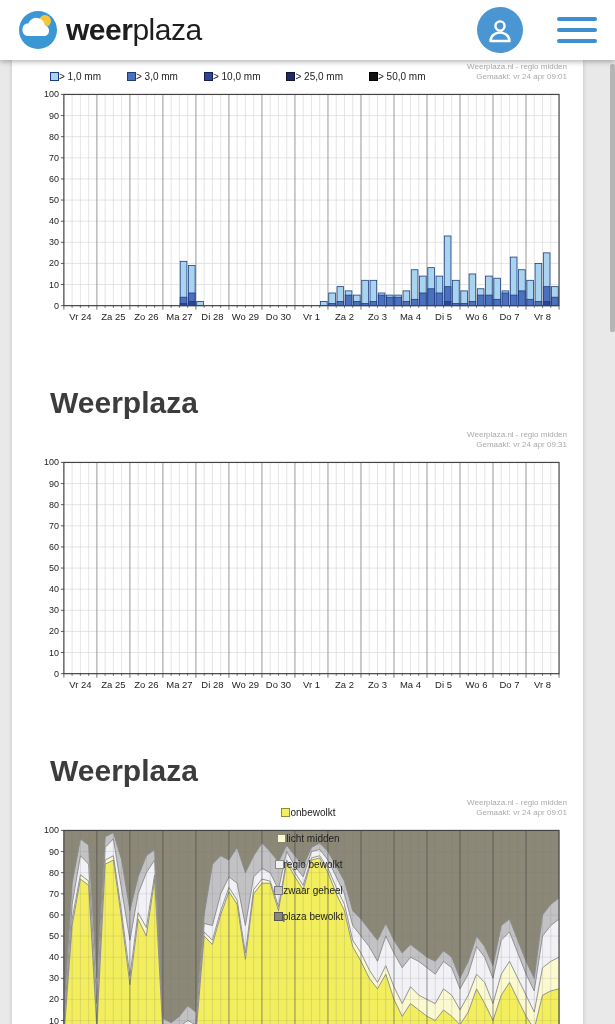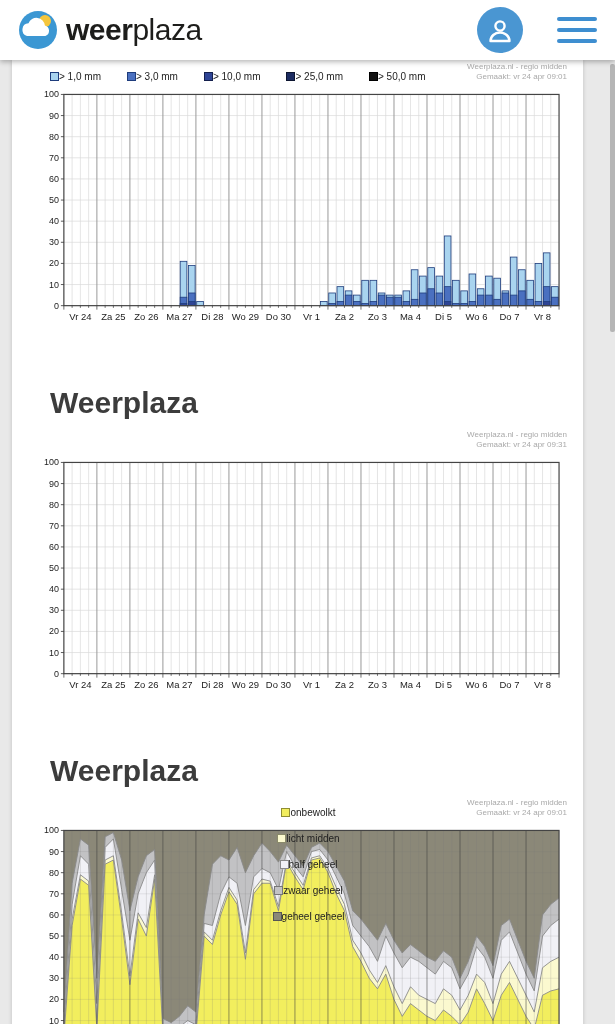--- a/index.html
+++ b/index.html
@@ -518,29 +518,29 @@
           <span class="legend-item">
             <span class="legend-swatch" style="background: rgb(242, 238, 94); border: 1px solid rgb(143, 141, 51);"></span>
             <span>onbewolkt</span>
           </span>
           <span class="legend-item">
             <span class="legend-swatch" style="background: rgb(251, 249, 207); border: 1px solid rgb(138, 138, 106);"></span>
             <span>licht midden</span>
           </span>
           <span class="legend-item">
             <span class="legend-swatch" style="background: rgb(241, 241, 246); border: 1px solid rgb(136, 136, 136);"></span>
-            <span>half geheel</span>
+            <span>regio bewolkt</span>
           </span>
           <span class="legend-item">
             <span class="legend-swatch" style="background: rgb(194, 194, 196); border: 1px solid rgb(119, 119, 119);"></span>
             <span>zwaar geheel</span>
           </span>
           <span class="legend-item">
             <span class="legend-swatch" style="background: rgb(139, 136, 120); border: 1px solid rgb(85, 85, 85);"></span>
-            <span>geheel geheel</span>
+            <span>plaza bewolkt</span>
           </span>
         </div>
       <div class="credit">
         <div>Weerplaza.nl - regio midden</div>
         <div>Gemaakt: vr 24 apr 09:01</div>
       </div>
     </div>
     <svg class="chart-svg" viewBox="0 0 545 252">
         <rect x="36" y="6" width="497" height="212" fill="#ffffff"></rect>
         <polygon points="36.0,6.0 44.3,6.0 52.6,6.0 60.9,6.0 69.1,6.0 77.4,6.0 85.7,6.0 94.0,6.0 102.3,6.0 110.5,6.0 118.8,6.0 127.1,6.0 135.4,6.0 143.7,6.0 152.0,6.0 160.3,6.0 168.5,6.0 176.8,6.0 185.1,6.0 193.4,6.0 201.7,6.0 209.9,6.0 218.2,6.0 226.5,6.0 234.8,6.0 243.1,6.0 251.4,6.0 259.6,6.0 267.9,6.0 276.2,6.0 284.5,6.0 292.8,6.0 301.1,6.0 309.4,6.0 317.6,6.0 325.9,6.0 334.2,6.0 342.5,6.0 350.8,6.0 359.1,6.0 367.3,6.0 375.6,6.0 383.9,6.0 392.2,6.0 400.5,6.0 408.8,6.0 417.0,6.0 425.3,6.0 433.6,6.0 441.9,6.0 450.2,6.0 458.4,6.0 466.7,6.0 475.0,6.0 483.3,6.0 491.6,6.0 499.9,6.0 508.1,6.0 516.4,6.0 524.7,6.0 533.0,6.0 533,218 36,218" fill="#8b8878"></polygon>

